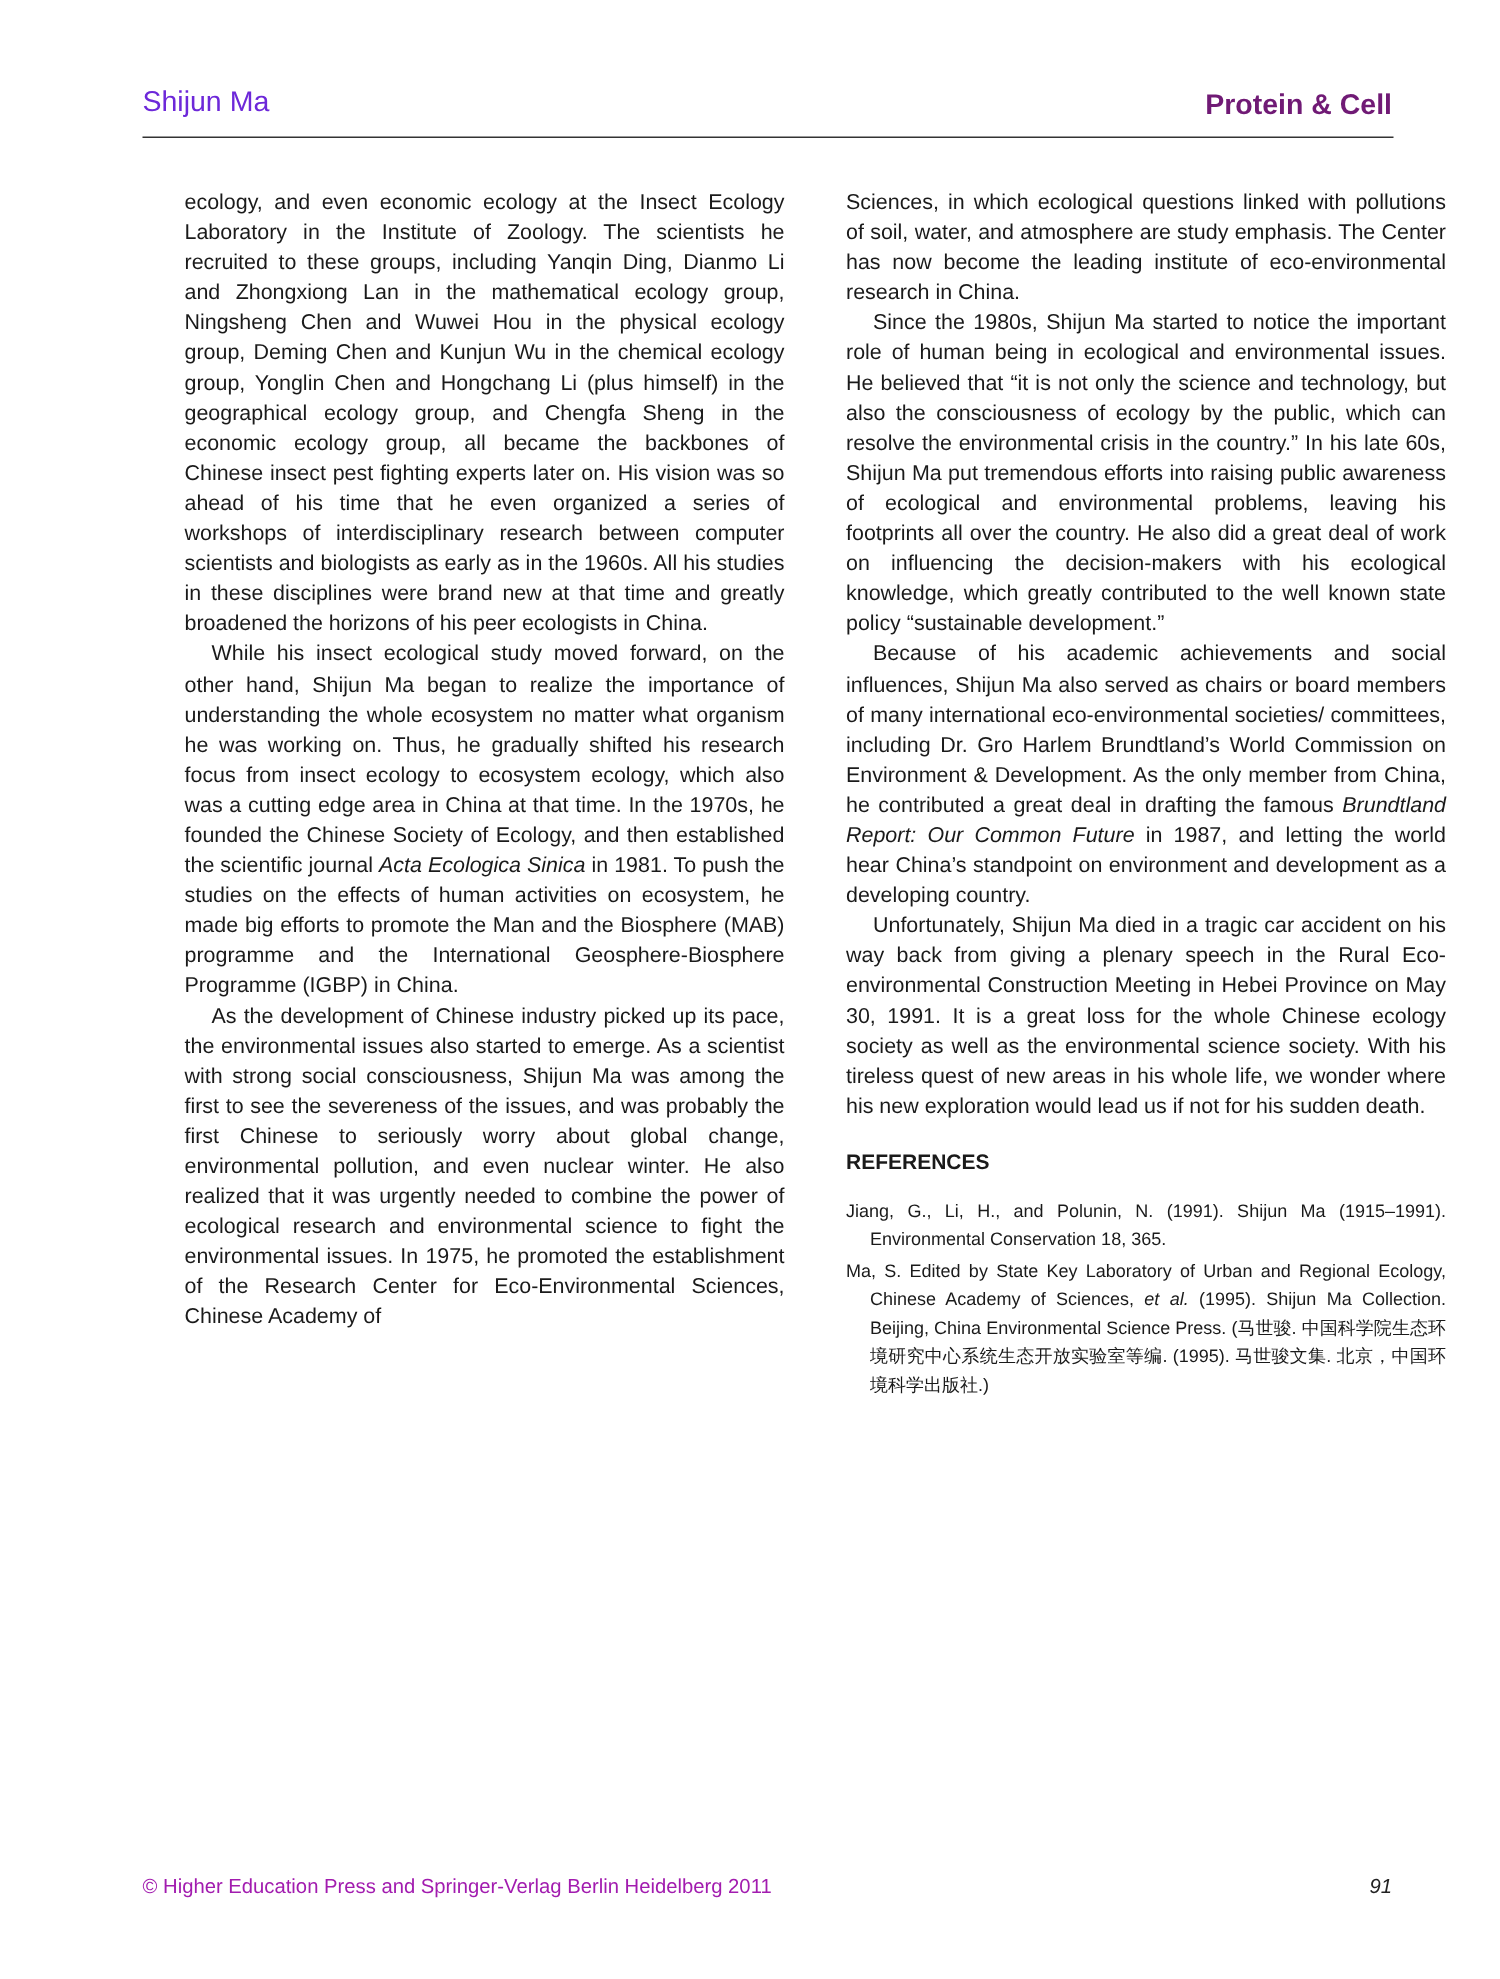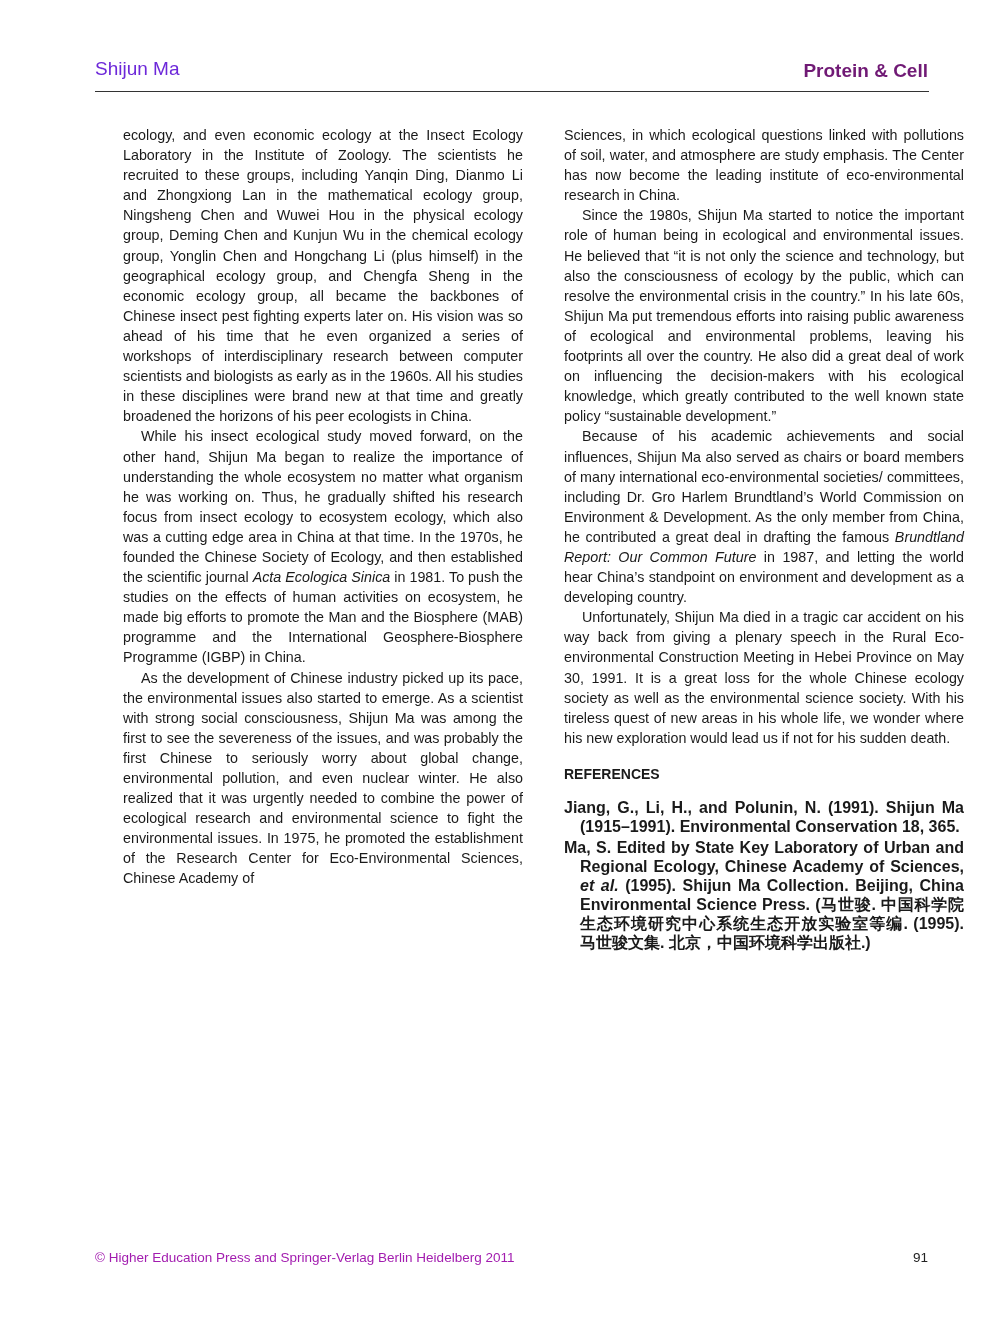--- a/index.html
+++ b/index.html
@@ -7,23 +7,23 @@
          font-family: "Liberation Sans", sans-serif; color: #1a1a1a; }
   .running-head-left { position: absolute; left: 95px; top: 58px; font-size: 19px; color: #6d28d9; }
   .running-head-right { position: absolute; right: 72px; top: 60px; font-size: 19px; font-weight: bold; color: #701a75; }
   .head-rule { position: absolute; left: 95px; width: 834px; top: 91px; height: 0; border-top: 1.6px solid #333; }
   .col { position: absolute; top: 125px; width: 400px; font-size: 14.3px; line-height: 20.1px; text-align: justify; }
   .col-left { left: 95px; margin-left: 28px; }
   .col-right { left: 528px; margin-left: 36px; }
   .col p { margin: 0; }
   .col p.indent { text-indent: 18px; }
   .refs-heading { font-weight: bold; font-size: 14px; margin: 16px 0 14px 0 !important; }
-  .ref { font-size: 16px; line-height: 19px; padding-left: 16px; text-indent: -16px; margin-bottom: 2px !important; text-align: justify; font-weight: bold; }
+  .ref { font-size: 12px; line-height: 19px; padding-left: 16px; text-indent: -16px; margin-bottom: 2px !important; text-align: justify; }
   .footer-left { position: absolute; left: 95px; top: 1250px; font-size: 13.5px; color: #a21caf; }
-  .footer-right { position: absolute; right: 72px; top: 1250px; font-size: 13.5px; color: #222; }
+  .footer-right { position: absolute; right: 72px; top: 1250px; font-size: 13.5px; color: #222; font-style: italic; }
   i { font-style: italic; }
 </style>
 </head>
 <body>
 
 <div class="running-head-left">Shijun Ma</div>
 <div class="running-head-right">Protein &amp; Cell</div>
 <div class="head-rule"></div>
 
 <div class="col col-left">

